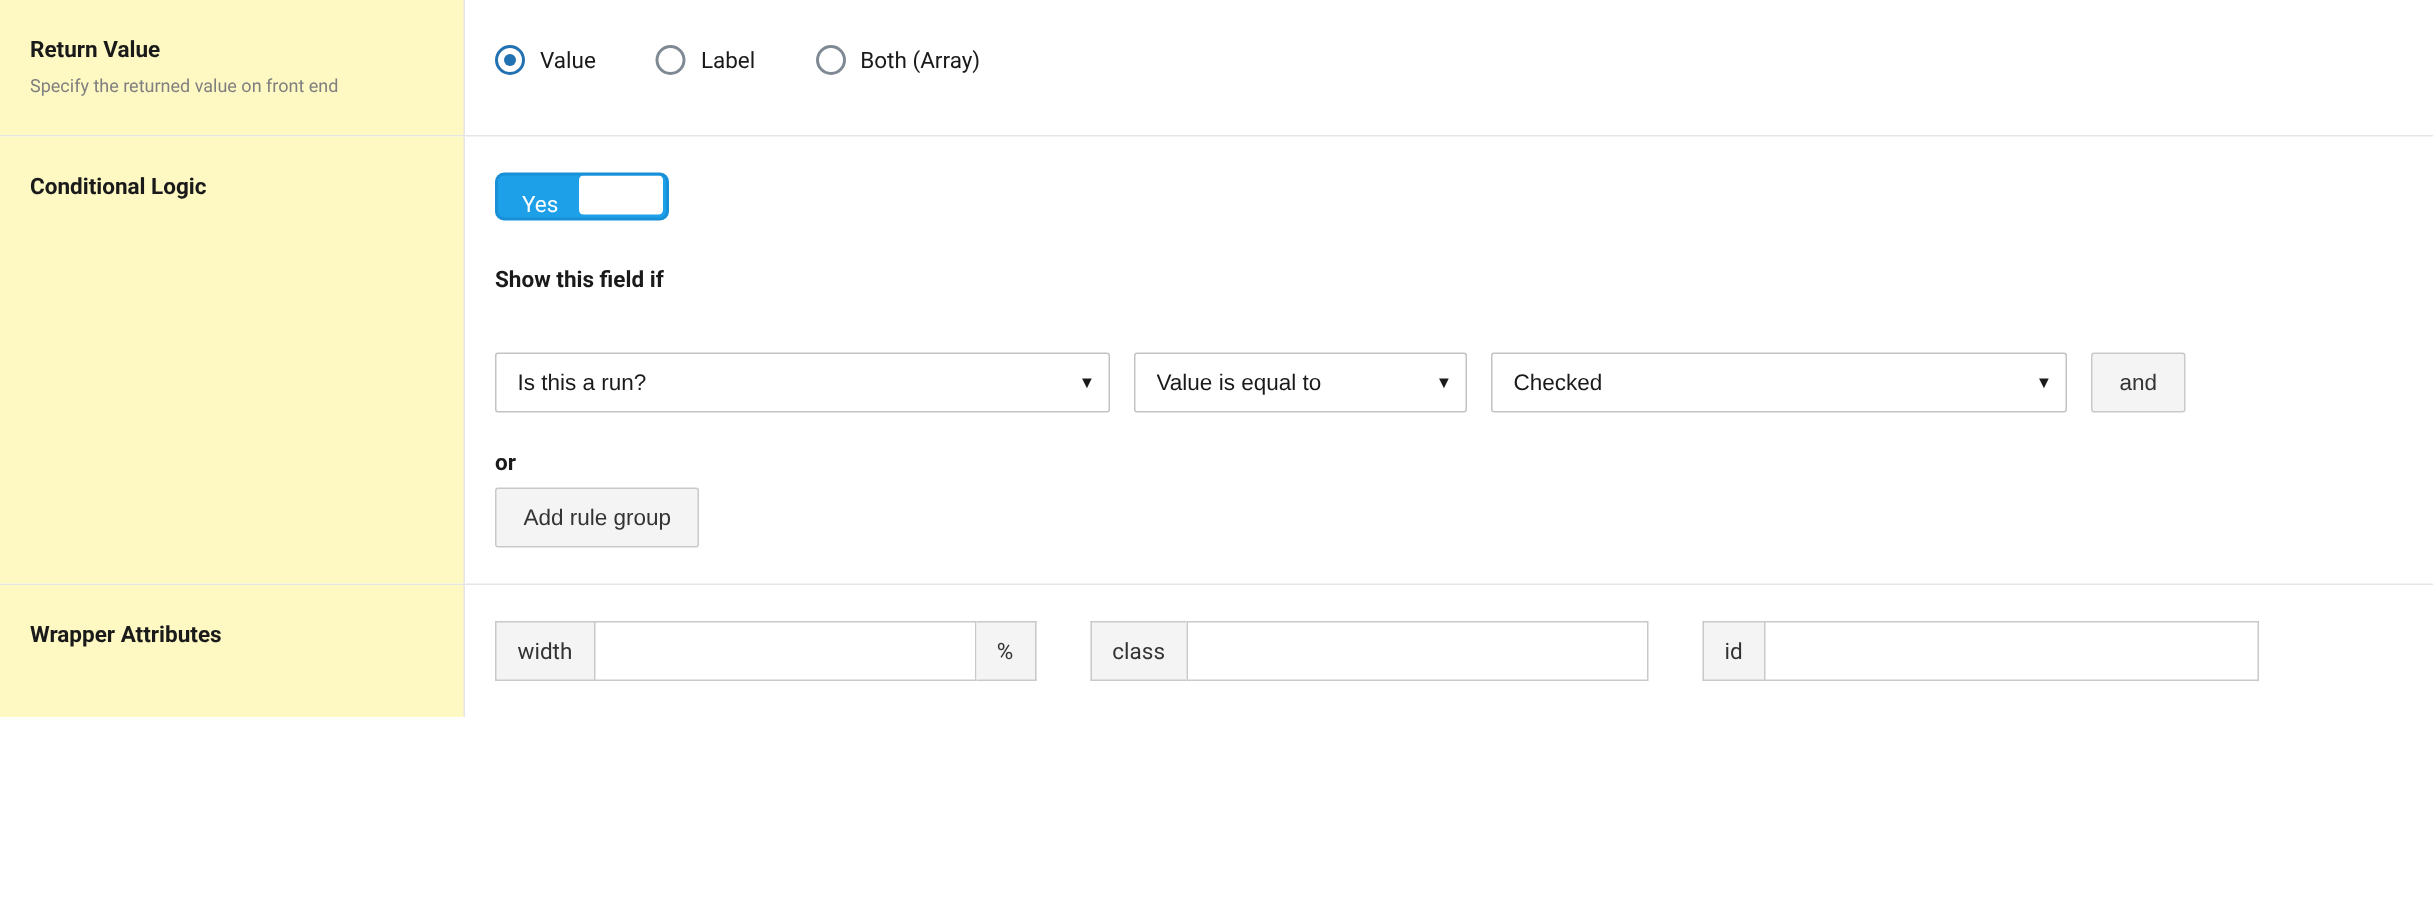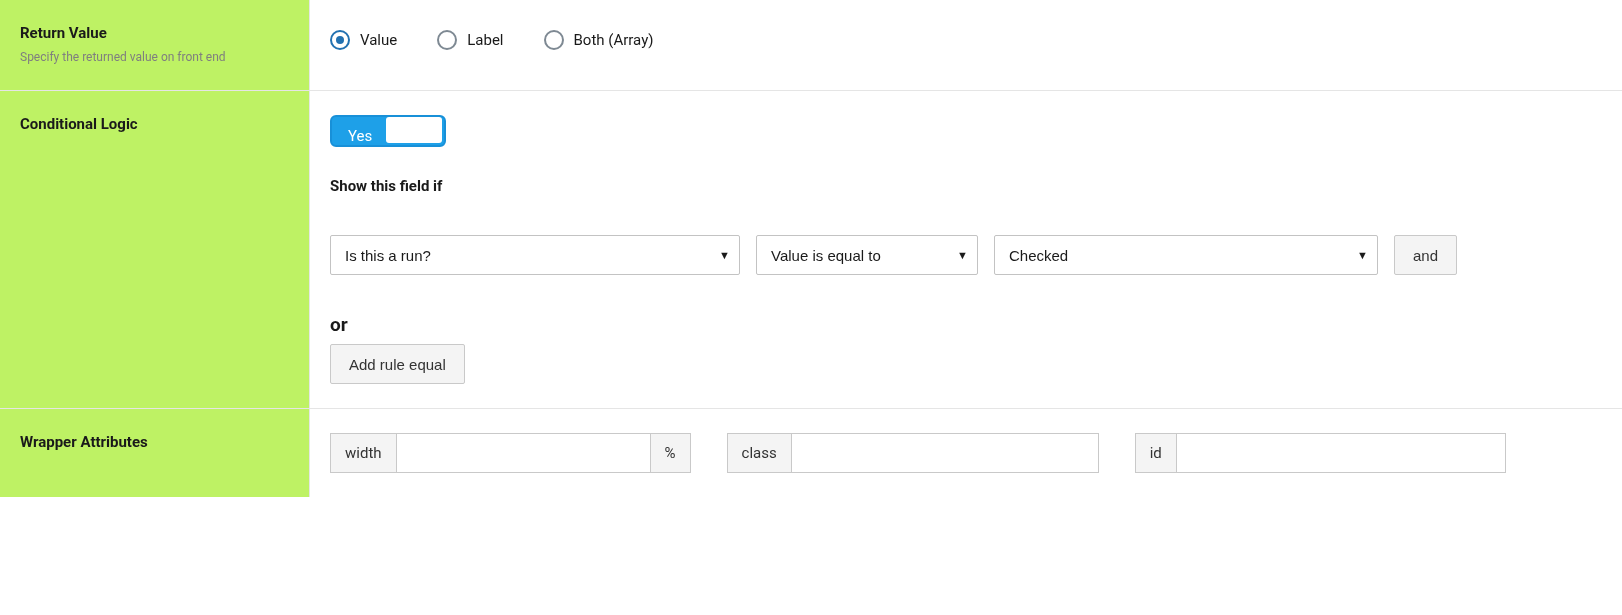--- a/index.html
+++ b/index.html
@@ -20,21 +20,21 @@
     .settings-row {
       display: flex;
       border-top: 1px solid #e5e5e5;
     }
     .settings-row:first-child {
       border-top: none;
     }
     .settings-label-cell {
       width: 310px;
       padding: 24px 20px 24px 20px;
-      background: #bef264;
+      background: #fef9c3;
       border-right: 1px solid #e5e5e5;
     }
     .settings-label-title {
       font-size: 15px;
       font-weight: 700;
       color: #1a1a1a;
       margin-bottom: 6px;
     }
     .settings-label-desc {
       font-size: 12px;
@@ -159,24 +159,24 @@
       height: 40px;
       padding: 0 18px;
       background: #f4f4f4;
       border: 1px solid #c9c9c9;
       font-size: 15px;
       color: #333;
       cursor: pointer;
       border-radius: 2px;
     }
     .or-label {
-      font-size: 19px;
+      font-size: 15px;
       font-weight: 700;
       color: #1a1a1a;
-      margin-top: 38px;
+      margin-top: 24px;
       margin-bottom: 8px;
     }
     .add-rule-button {
       height: 40px;
       padding: 0 18px;
       background: #f4f4f4;
       border: 1px solid #c9c9c9;
       font-size: 15px;
       color: #333;
       cursor: pointer;
@@ -289,21 +289,21 @@
           <div class="select-wrap">
             <select class="select select-value">
               <option>Checked</option>
             </select>
             <span class="select-arrow">▼</span>
           </div>
           <button class="and-button">and</button>
         </div>
 
         <div class="or-label">or</div>
-        <button class="add-rule-button">Add rule equal</button>
+        <button class="add-rule-button">Add rule group</button>
       </div>
     </div>
   </div>
 
   <div class="settings-row">
     <div class="settings-label-cell">
       <div class="settings-label-title">Wrapper Attributes</div>
     </div>
     <div class="settings-input-cell">
       <div class="wrapper-attrs">

